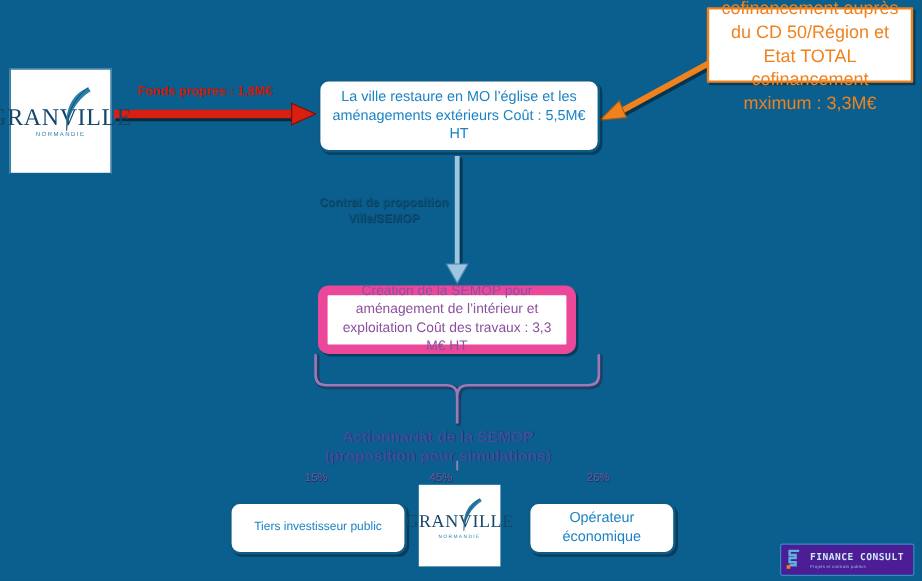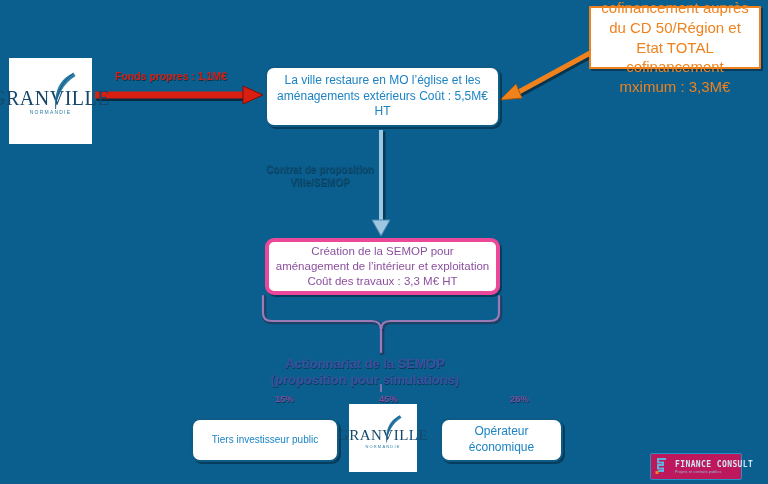--- a/index.html
+++ b/index.html
@@ -96,22 +96,22 @@
   #box-ville {
     left: 265px; top: 66px;
     width: 235px; height: 61px;
     border: 2px solid #0e5c86;
     color: #1c83c4;
     font-size: 12px;
     box-shadow: 2px 2px 0 rgba(0,0,0,0.35);
   }
   #box-semop {
     left: 265px; top: 238px;
-    width: 235px; height: 57px;
-    border: 4px solid #ec4899;
+    width: 215px; height: 57px;
+    border: 8px solid #ec4899;
     color: #8b4f9e;
     font-size: 11.5px;
     box-shadow: 2px 2px 0 rgba(0,0,0,0.35);
     justify-content: flex-end;
   }
   #box-tiers {
     left: 191px; top: 418px;
     width: 148px; height: 44px;
     border: 2px solid #0e5c86;
     color: #1c83c4;
@@ -160,37 +160,37 @@
   }
   #label-actionnariat {
     left: 255px; top: 356px;
     width: 220px;
     color: #3f4fa0;
     font-size: 13px;
     text-shadow: 0.5px 0.5px 0 rgba(0,0,0,0.4);
   }
   .pct {
     position: absolute;
-    font-weight: bold;
+    font-weight: normal;
     font-size: 9.5px;
     color: #7b4fa0;
     text-shadow: 0.5px 0.5px 0 rgba(0,0,0,0.4);
-    text-align: right;
+    text-align: left;
     width: 40px;
   }
   #pct-tiers      { left: 254px; top: 393px; }
   #pct-granville  { left: 358px; top: 393px; }
   #pct-operateur  { left: 489px; top: 393px; }
 
   
   #finance-consult-logo {
     position: absolute;
     left: 650px; top: 453px;
-    width: 92px; height: 27px;
-    background: #be185d;
+    width: 112px; height: 27px;
+    background: #4c1d95;
     border: 1px solid #2b8fc4;
     border-radius: 2px;
     display: flex;
     align-items: center;
     padding-left: 4px;
     box-sizing: border-box;
     gap: 5px;
   }
   .fc-mark { position: relative; width: 15px; height: 17px; flex: none; }
   .fc-text { display: flex; flex-direction: column; justify-content: center; }
@@ -286,21 +286,21 @@
     </svg>
     <div class="gv-word">GRANVILLE</div>
     <div class="gv-sub">NORMANDIE</div>
   </div>
 </div>
 
 <div class="rbox" id="box-operateur">
   <span class="txt">Opérateur économique</span>
 </div>
 
-<div class="label" id="label-fonds-propres">Fonds propres : 1,1M€</div>
+<div class="label" id="label-fonds-propres">Fonds propres : 1,8M€</div>
 
 <div class="label" id="label-contrat">Contrat de proposition
 Ville/SEMOP</div>
 
 <div class="label" id="label-actionnariat">Actionnariat de la SEMOP (proposition pour simulations)</div>
 
 <div class="pct" id="pct-tiers">15%</div>
 <div class="pct" id="pct-granville">45%</div>
 <div class="pct" id="pct-operateur">26%</div>
 

